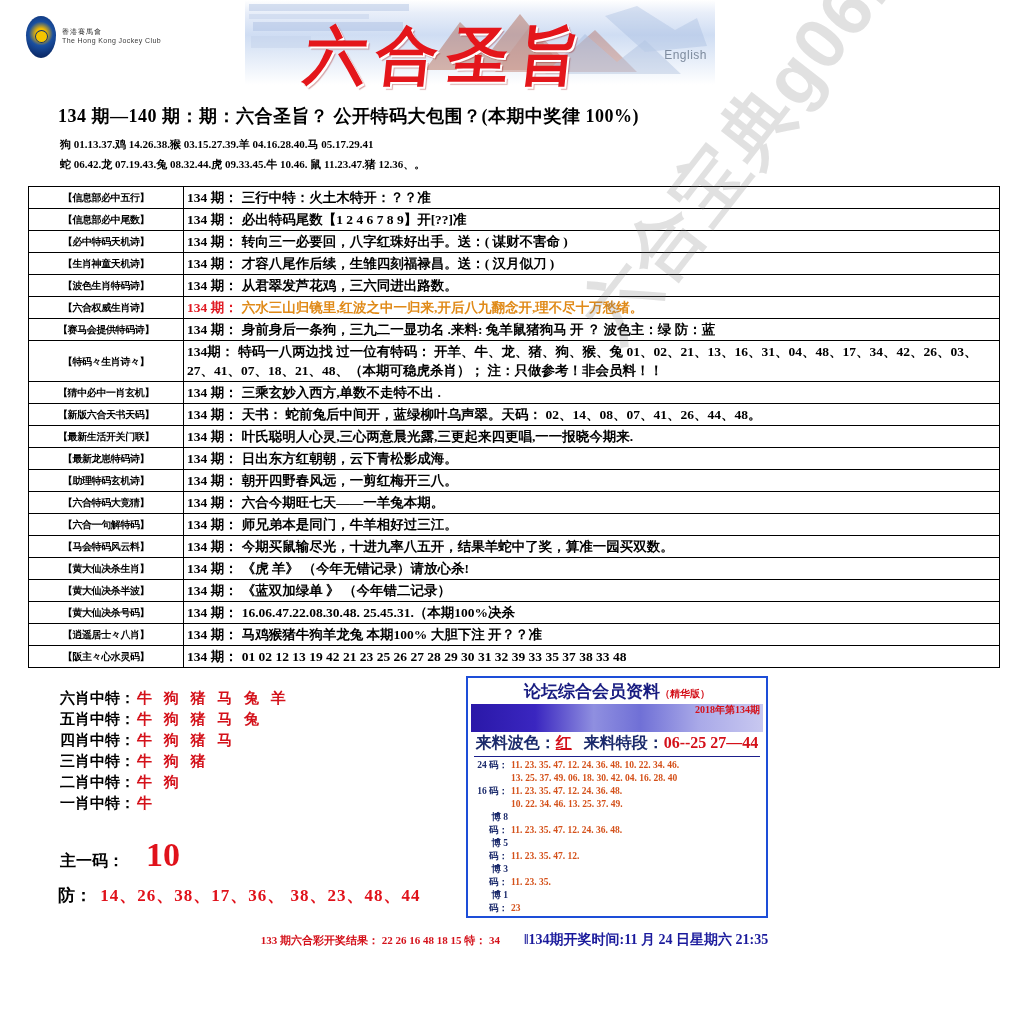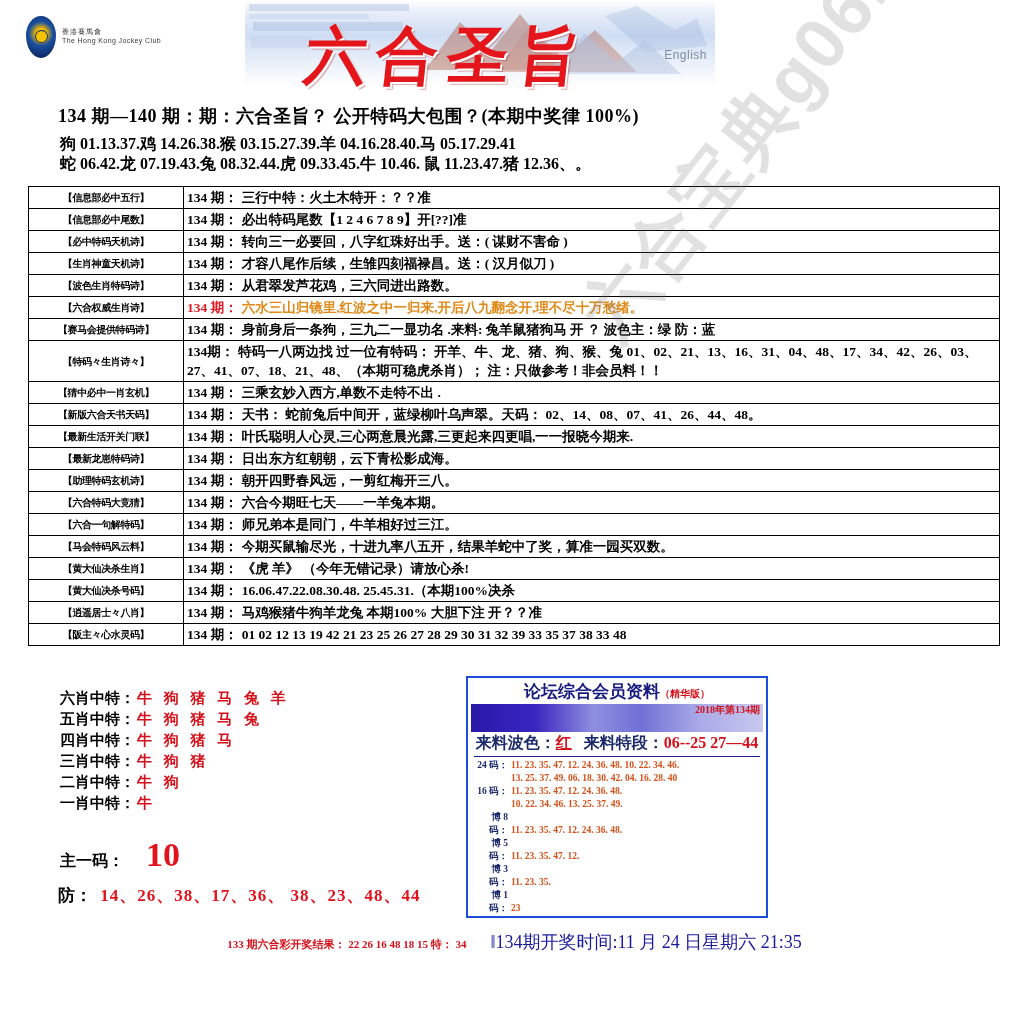--- a/index.html
+++ b/index.html
@@ -73,21 +73,21 @@
     letter-spacing:.5px;
   }
 
   
   .headline{
     position:absolute;left:58px;top:104px;
     font-size:18px;font-weight:bold;letter-spacing:.5px;white-space:nowrap;
   }
   .zodiac-lines{
     position:absolute;left:60px;top:134px;
-    font-size:16px;font-weight:bold;line-height:20px;white-space:nowrap;
+    font-size:11px;font-weight:bold;line-height:20px;white-space:nowrap;
   }
 
   
   .tbl{
     position:absolute;left:28px;top:186px;width:972px;
     border-collapse:collapse;
     table-layout:fixed;
   }
   .tbl td{
     border:1px solid #000;
@@ -157,21 +157,21 @@
   .mbot{display:flex;padding:0 6px;font-size:9.5px;font-weight:bold;color:#1b2a6b;line-height:14px;}
   .mbot .left{width:130px;}
   .mbot .left .v{color:#d4511a;}
   .mbot .right{flex:1;text-align:center;}
   .mbot .right .star{color:#1b2a6b;}
   .mbot .right .poem{color:#d4111a;line-height:14px;}
 
   
   .footer{position:absolute;left:0;top:930px;width:1029px;text-align:center;white-space:nowrap;}
   .footer .f-red{font-size:11px;font-weight:bold;color:#d4111a;}
-  .footer .f-blue{font-size:18px;font-weight:normal;color:#1a1a9c;margin-left:20px;}
+  .footer .f-blue{font-size:14px;font-weight:bold;color:#1a1a9c;margin-left:20px;}
 </style>
 </head>
 <body>
 
 <div class="page">
 
   <div class="header">
     <div class="logo">
       <div class="logo-mark"></div>
       <div class="logo-text">
@@ -266,20 +266,24 @@
           <td class="lbl">【六合一句解特码】</td>
           <td class="val"><span class="p c-dark">134 期：</span><span class="c-dark">师兄弟本是同门，牛羊相好过三江。</span></td>
         </tr>
         <tr>
           <td class="lbl">【马会特码风云料】</td>
           <td class="val"><span class="p c-dark">134 期：</span><span class="c-dark">今期买鼠输尽光，十进九率八五开，结果羊蛇中了奖，算准一园买双数。</span></td>
         </tr>
         <tr>
           <td class="lbl">【黄大仙决杀生肖】</td>
           <td class="val"><span class="p c-dark">134 期：</span><span class="c-dark">《虎 羊》 （今年无错记录）请放心杀!</span></td>
+        </tr>
+        <tr>
+          <td class="lbl">【黄大仙决杀半波】</td>
+          <td class="val"><span class="p c-dark">134 期：</span><span class="c-dark">《蓝双加绿单 》 （今年错二记录）</span></td>
         </tr>
         <tr>
           <td class="lbl">【黄大仙决杀号码】</td>
           <td class="val"><span class="p c-dark">134 期：</span><span class="c-dark">16.06.47.22.08.30.48. 25.45.31.（本期100%决杀</span></td>
         </tr>
         <tr>
           <td class="lbl">【逍遥居士々八肖】</td>
           <td class="val"><span class="p c-dark">134 期：</span><span class="c-dark">马鸡猴猪牛狗羊龙兔 本期100% 大胆下注 开？？准</span></td>
         </tr>
         <tr>

